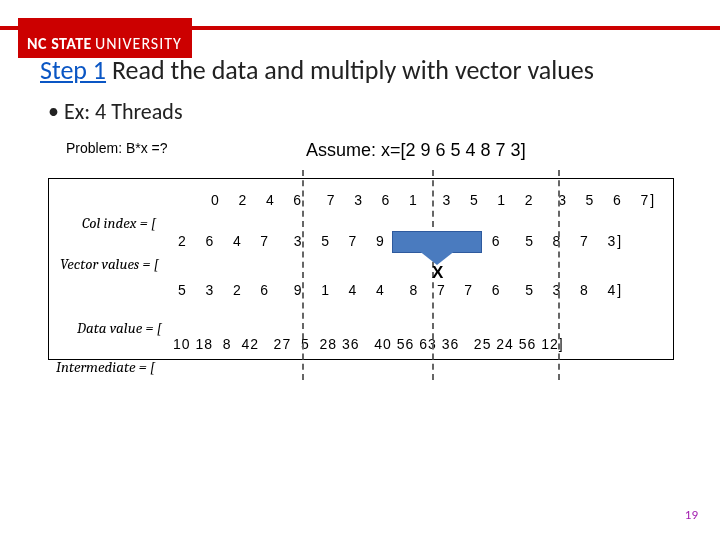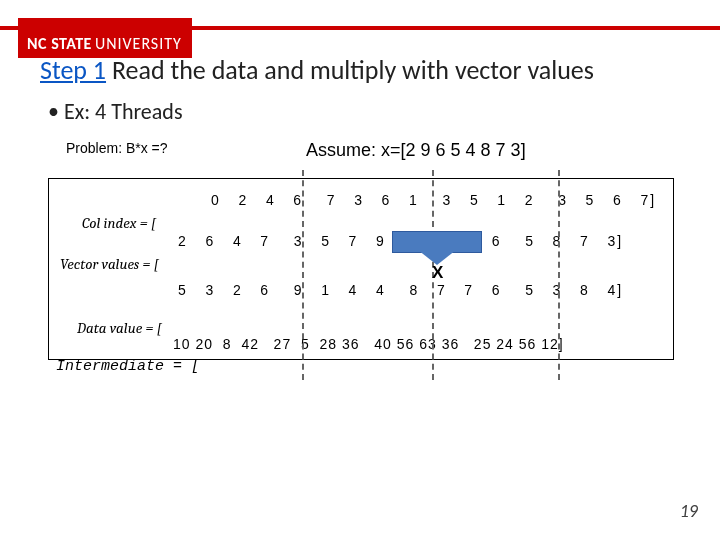--- a/index.html
+++ b/index.html
@@ -13,21 +13,21 @@
   .ex { position: absolute; top: 98px; left: 48px; font-size: 22px; color: #222; }
   .problem { position: absolute; top: 140px; left: 66px; font-size: 14px; font-family: Arial, sans-serif; }
   .assume { position: absolute; top: 140px; left: 306px; font-size: 18px; font-family: Liberation Sans, sans-serif; }
   .box { position: absolute; top: 178px; left: 48px; width: 626px; height: 182px; border: 1px solid #000; }
   .rowlbl { position: absolute; font-family: "Cambria Math", Cambria, "Times New Roman", serif; font-style: italic; font-size: 15px; margin-top: 24px; }
   .vals { position: absolute; font-family: Arial, sans-serif; font-size: 14px; letter-spacing: 2px; white-space: pre; }
   .vdash { position: absolute; border-left: 2px dashed #666; height: 210px; top: 170px; }
   .arrow-body { position: absolute; top: 231px; left: 392px; width: 90px; height: 22px; background: #4a7bbf; border: 1px solid #2e5a9e; }
   .arrow-head { position: absolute; top: 250px; left: 418px; width: 0; height: 0; border-left: 19px solid transparent; border-right: 19px solid transparent; border-top: 15px solid #4a7bbf; }
   .xmark { position: absolute; top: 263px; left: 432px; font-family: Arial, sans-serif; font-size: 17px; font-weight: 700; }
-  .pagenum { position: absolute; bottom: 18px; right: 22px; color: #404040; font-size: 18px; font-family: "Calibri", sans-serif; font-style: italic; }
+  .pagenum { position: absolute; bottom: 18px; right: 22px; color: #a21caf; font-size: 13px; font-family: "Calibri", sans-serif; }
 </style>
 </head>
 <body>
 
 <div class="header-bar"></div>
 <div class="logo-block">
   <span class="logo-brand">NC STATE</span><span class="logo-uni">UNIVERSITY</span>
 </div>
 
 <div class="title">
@@ -42,22 +42,22 @@
 
 <div class="rowlbl" style="top:190px; left:82px;">Col index = [</div>
 <div class="vals" style="top:192px; left:178px;margin-left:33px;">0   2   4   6    7   3   6   1    3   5   1   2    3   5   6   7]</div>
 
 <div class="rowlbl" style="top:231px; left:60px;">Vector values = [</div>
 <div class="vals" style="top:233px; left:178px;">2   6   4   7    3   5   7   9    5   8   9   6    5   8   7   3]</div>
 
 <div class="rowlbl" style="top:295px; left:77px;">Data value = [</div>
 <div class="vals" style="top:282px; left:178px;">5   3   2   6    9   1   4   4    8   7   7   6    5   3   8   4]</div>
 
-<div class="rowlbl" style="top:334px; left:56px;font-family:Liberation Mono, monospace;">Intermediate = [</div>
-<div class="vals" style="top:336px; left:173px; letter-spacing:1px;">10 20  8  42   27  5  28 36   40 56 63 36   25 24 56 12]</div>
+<div class="rowlbl" style="top:334px; left:56px;">Intermediate = [</div>
+<div class="vals" style="top:336px; left:173px; letter-spacing:1px;">10 18  8  42   27  5  28 36   40 56 63 36   25 24 56 12]</div>
 
 <div class="vdash" style="left:302px;"></div>
 <div class="vdash" style="left:432px;"></div>
 <div class="vdash" style="left:558px;"></div>
 
 <div class="arrow-body"></div>
 <div class="arrow-head"></div>
 <div class="xmark">X</div>
 
 <div class="pagenum">19</div>

